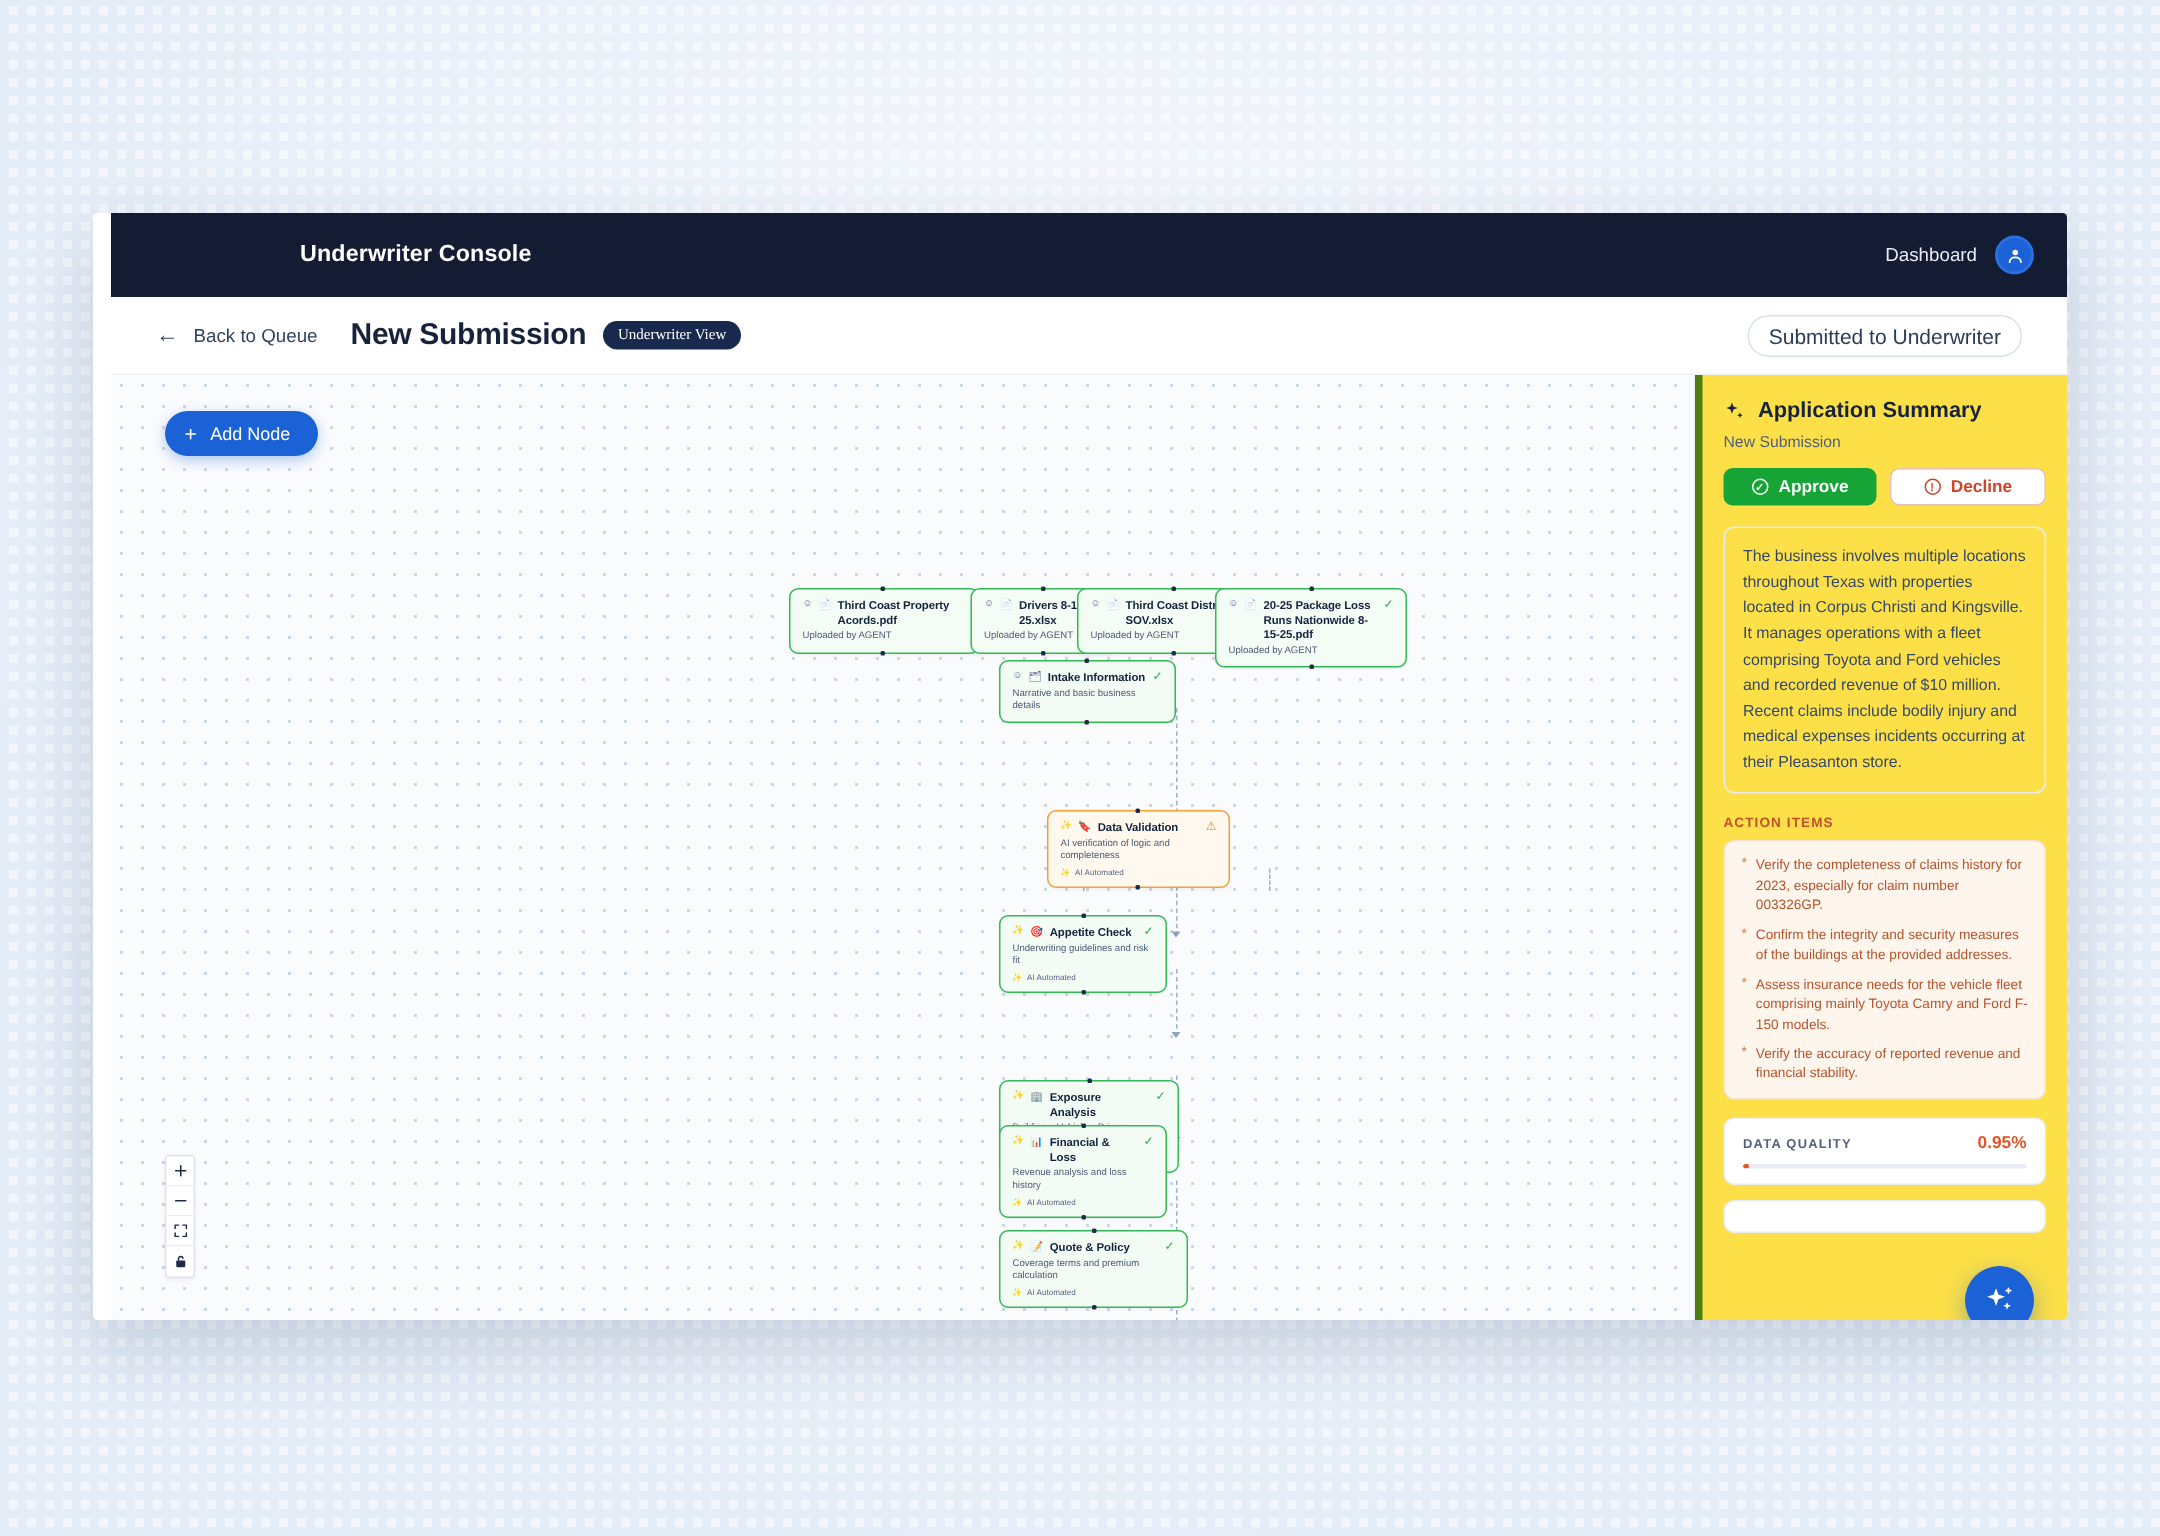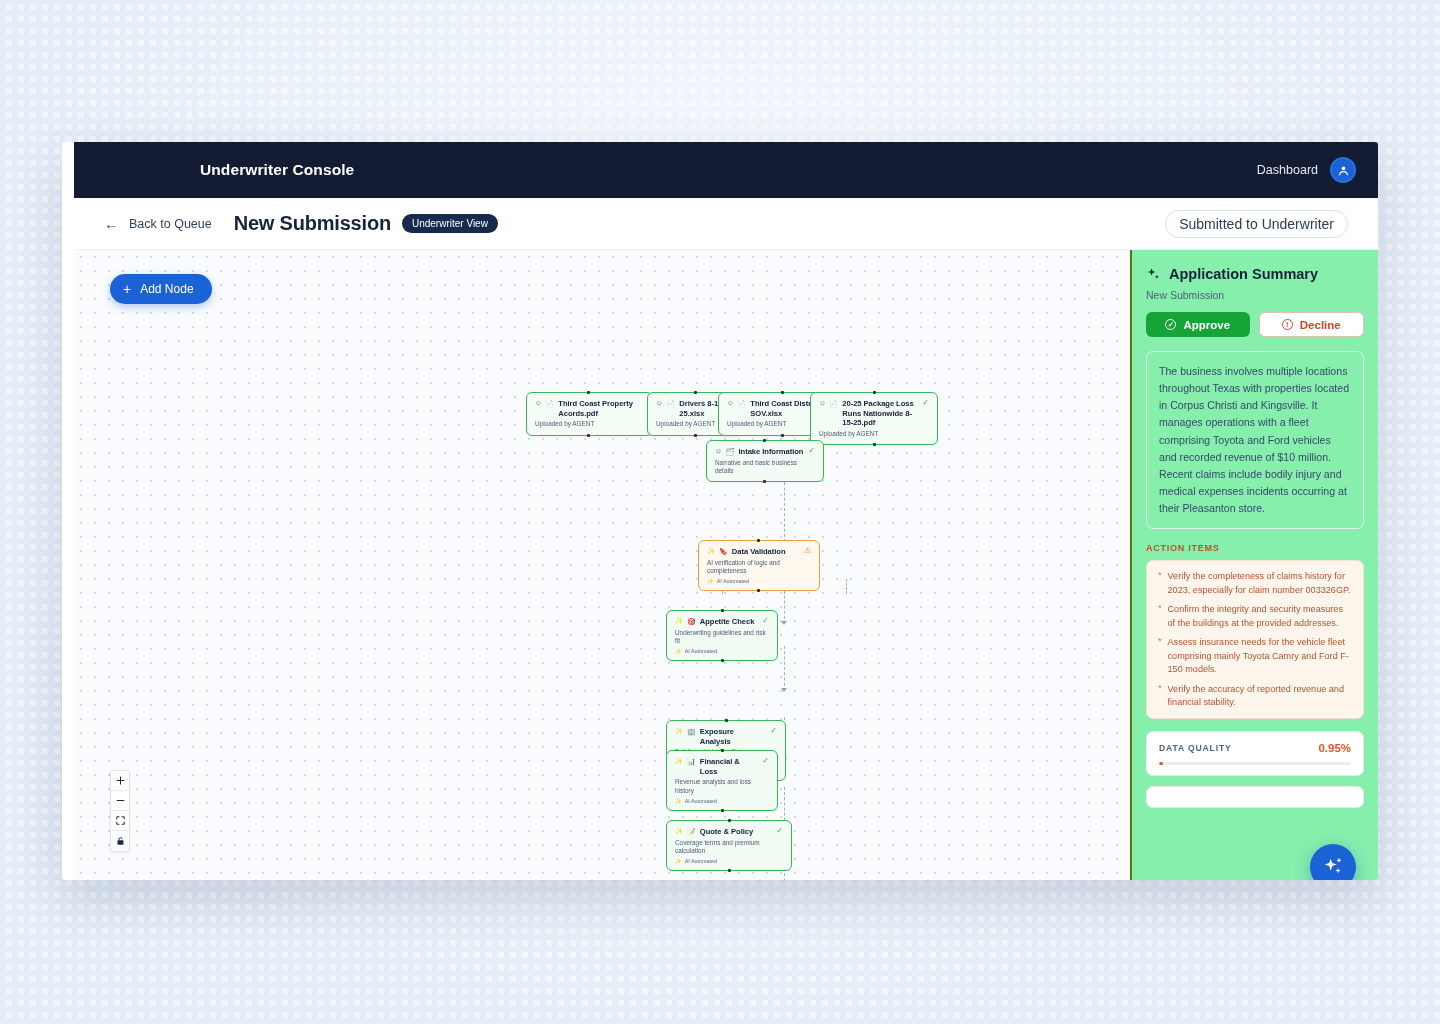--- a/index.html
+++ b/index.html
@@ -54,21 +54,21 @@
   
   .subheader {
     height: 52px; background: #fff; display: flex; align-items: center;
     padding: 0 30px 0 30px; border-bottom: 1px solid #eef1f6; flex: 0 0 52px;
   }
   .back-link { display: flex; align-items: center; gap: 10px; color: #31415e; font-size: 12.5px; }
   .back-arrow { font-size: 15px; color: #31415e; line-height: 1; }
   .page-title { margin-left: 22px; font-size: 20px; font-weight: 700; color: #17233d; letter-spacing: -.2px; }
   .view-pill {
     margin-left: 11px; background: #17294d; color: #fff; font-size: 10px;
-    padding: 4px 10px; border-radius: 20px; font-weight: 500;
+    padding: 4px 10px; border-radius: 20px; font-weight: 500; font-family: Liberation Serif, serif;
   }
   .status-pill {
     margin-left: auto; border: 1px solid #d9e0ea; border-radius: 20px;
     color: #2c3b57; font-size: 14px; padding: 5px 13px; background: #fff;
   }
 
   
   .body-split { flex: 1; display: flex; min-height: 0; position: relative; }
 
   
@@ -130,23 +130,23 @@
 
   .edge { position: absolute; border-left: 1px dashed #9fb0c9; }
   .edge-arrow {
     position: absolute; width: 0; height: 0;
     border-left: 3px solid transparent; border-right: 3px solid transparent;
     border-top: 4px solid #8fa2bd;
   }
 
   
   .sidebar {
-    width: 248px; background: #86efac; flex: 0 0 248px;
+    width: 248px; background: #fde047; flex: 0 0 248px;
     padding: 16px 14px 0 14px; position: relative; overflow: hidden;
-    border-left: 2px solid #4d7c0f;
+    border-left: 5px solid #4d7c0f;
   }
   .sb-title-row { display: flex; align-items: center; gap: 8px; }
   .sb-title { font-size: 14.5px; font-weight: 700; color: #17233d; }
   .sb-sub { font-size: 10.5px; color: #4f5f7c; margin-top: 7px; }
 
   .sb-actions { display: flex; gap: 9px; margin-top: 11px; }
   .btn-approve {
     flex: 1; background: #17a437; color: #fff; border: none; border-radius: 6px;
     height: 25px; font-size: 11.5px; font-family: inherit; font-weight: 600;
     display: flex; align-items: center; justify-content: center; gap: 7px; cursor: pointer;
@@ -289,21 +289,21 @@
           <span class="glyph">☺</span>
           <span class="glyph emoji">📄</span>
           <span class="node-title">20-25 Package Loss Runs Nationwide 8-15-25.pdf</span>
           <span class="chk">✓</span>
         </div>
         <div class="node-sub">Uploaded by AGENT</div>
         <div class="handle" style="left:62px; top:-2px;"></div>
         <div class="handle" style="left:62px; bottom:-2px;"></div>
       </div>
 
-      <div class="node" style="left:592px; top:190px; width:118px;margin-left:40px;">
+      <div class="node" style="left:592px; top:190px; width:118px;">
         <div class="node-row">
           <span class="glyph">☺</span>
           <span class="glyph emoji">🗂</span>
           <span class="node-title">Intake Information</span>
           <span class="chk">✓</span>
         </div>
         <div class="node-sub">Narrative and basic business details</div>
         <div class="handle" style="left:56px; top:-2px;"></div>
         <div class="handle" style="left:56px; bottom:-2px;"></div>
       </div>

